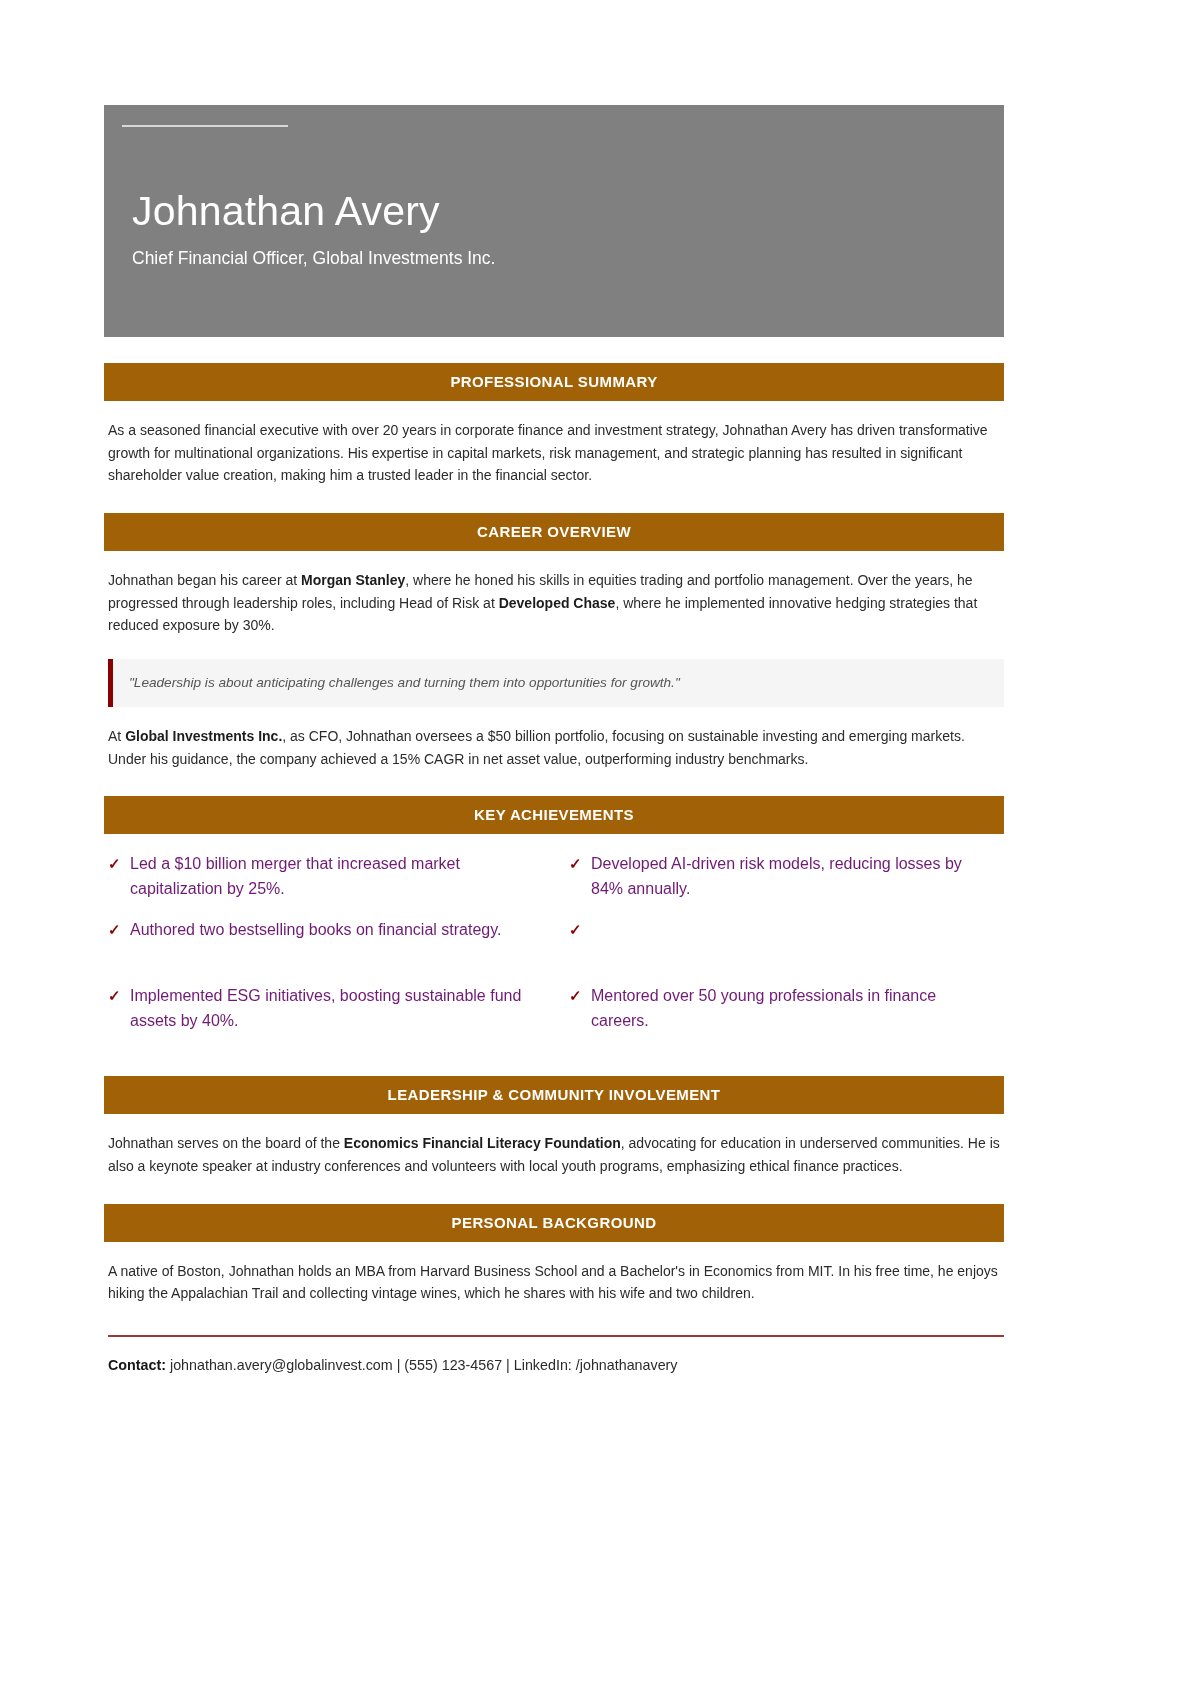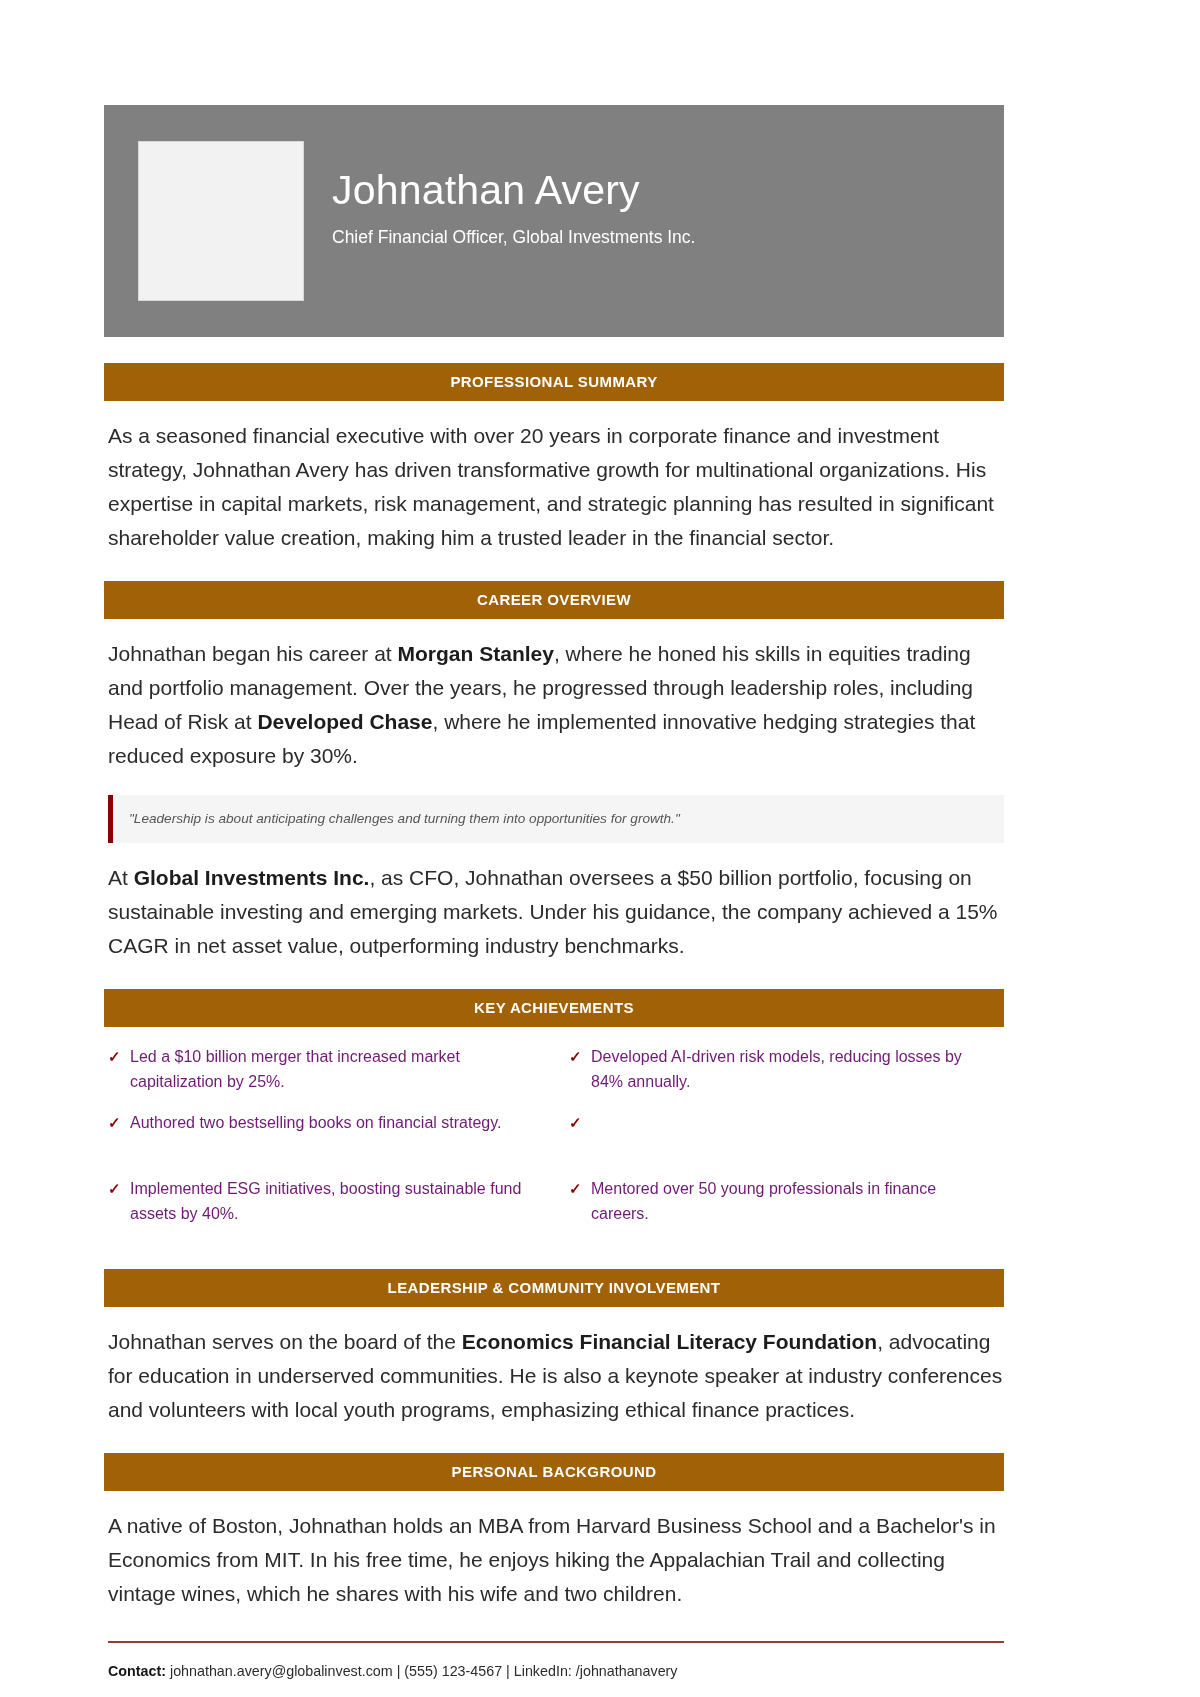--- a/index.html
+++ b/index.html
@@ -29,22 +29,23 @@
     top: 105px;
     width: 900px;
   }
 
   
   .header-banner {
     background: #808080;
     height: 232px;
     display: flex;
     align-items: stretch;
-    padding: 16px;
-    box-sizing: border-box;
+    padding: 0;
+    box-sizing: border-box;
+    flex-direction: column;
   }
   .photo-frame {
     width: 166px;
     margin: 20px 0 20px 18px;
     background: #f2f2f2;
     border: 1px solid #d8d8d8;
     box-sizing: border-box;
     flex: 0 0 auto;
   }
   .header-text {
@@ -80,21 +81,21 @@
     font-size: 15px;
     font-weight: bold;
     letter-spacing: 0.4px;
     padding: 10px 8px 11px 8px;
     box-sizing: border-box;
     margin-top: 26px;
   }
 
   
   .para {
-    font-size: 21px;
+    font-size: 14px;
     line-height: 1.62;
     color: #2b2b2b;
     margin: 18px 0 0 4px;
     text-align: left;
   }
   .para b, .para strong { font-weight: bold; color: #1c1c1c; }
 
   
   .quote {
     margin: 22px 0 0 4px;

